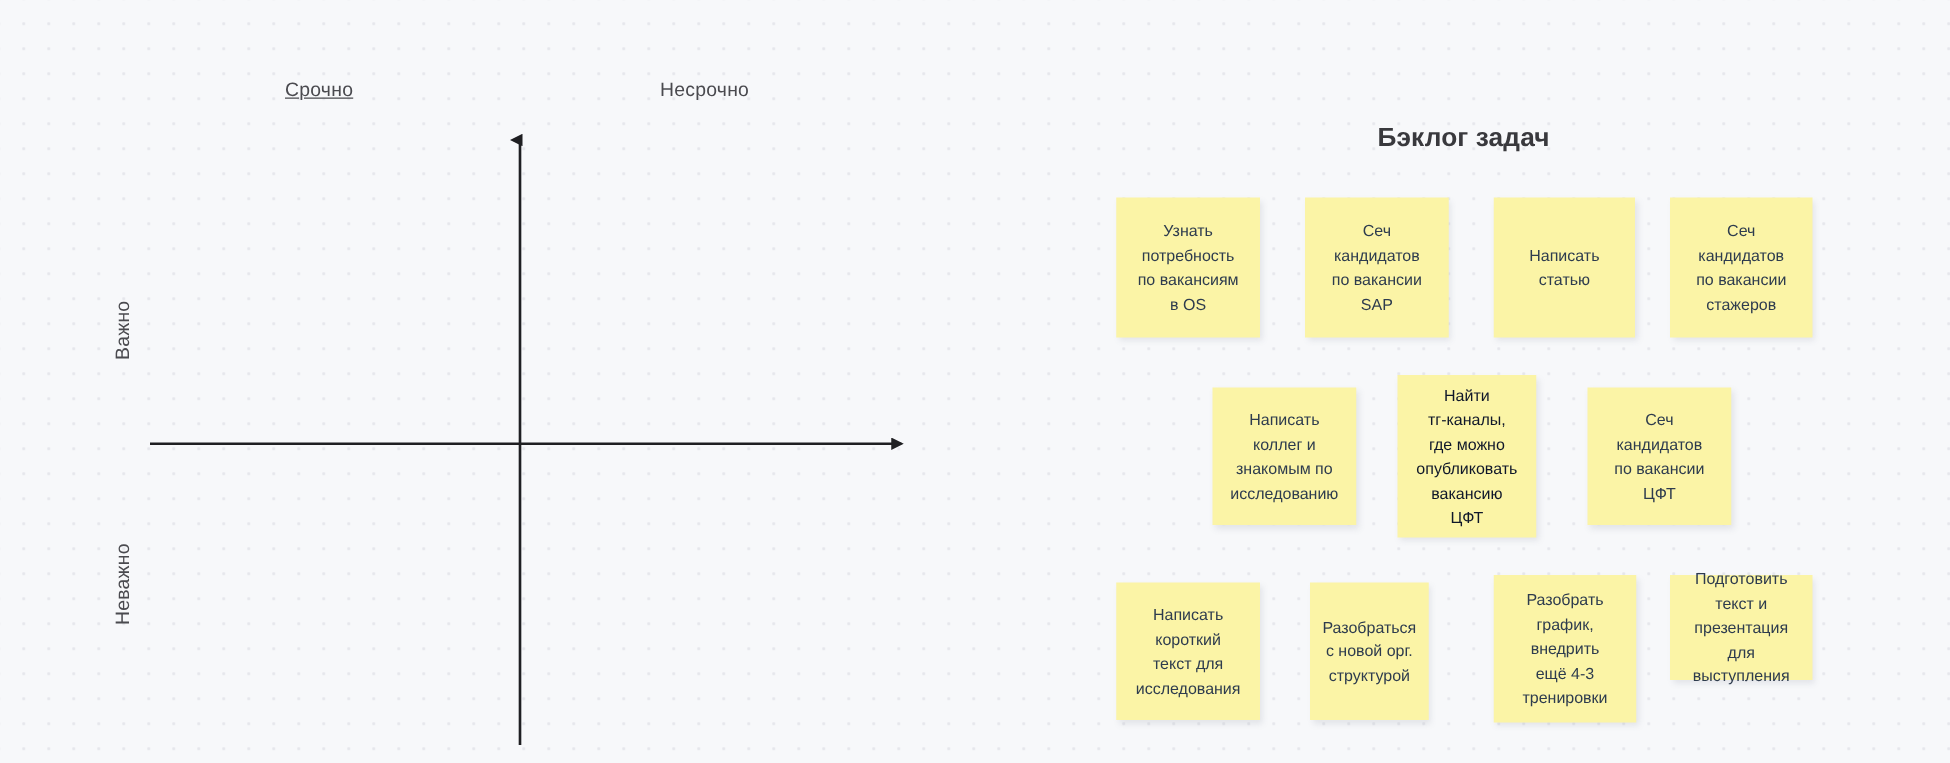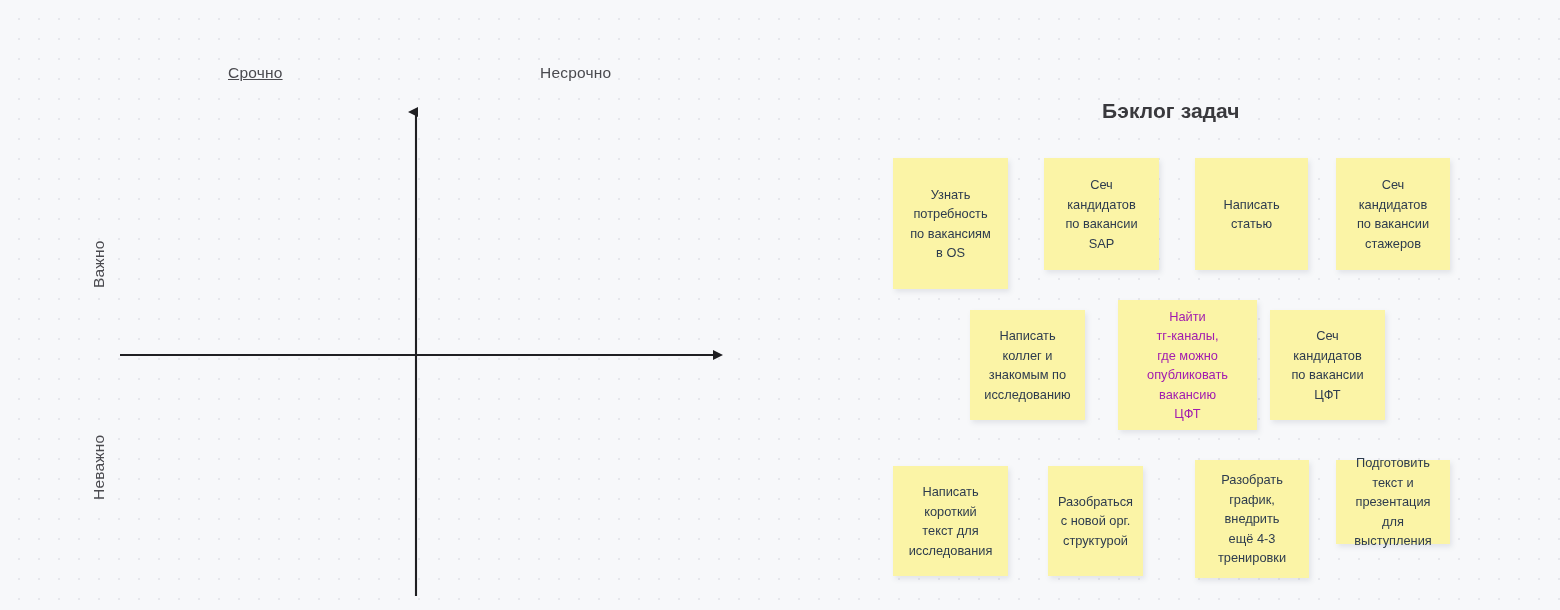--- a/index.html
+++ b/index.html
@@ -36,21 +36,21 @@
 
   
   .axis-label {
     position: absolute;
     color: #4a4a4f;
     font-size: 15.5px;
     letter-spacing: 0.2px;
     white-space: nowrap;
   }
   #label-urgent   { left: 228px; top: 64px; text-decoration: underline; }
-  #label-noturgent{ left: 528px; top: 64px; margin-left: 12px; }
+  #label-noturgent{ left: 528px; top: 64px; }
 
   .axis-label-vert {
     position: absolute;
     color: #4a4a4f;
     font-size: 15.5px;
     letter-spacing: 0.2px;
     white-space: nowrap;
     transform-origin: 0 0;
     transform: rotate(-90deg);
   }
@@ -107,39 +107,39 @@
 
   <div class="axis-label" id="label-noturgent">Несрочно</div>
 
   <div class="axis-label-vert" id="label-important">Важно</div>
 
   <div class="axis-label-vert" id="label-notimportant">Неважно</div>
 
   <div id="backlog-title">Бэклог задач</div>
 
   <div id="notes-container">
-      <div class="note" style="left: 893px; top: 158px; width: 115px; height: 131px; background: rgb(251, 244, 166); color: rgb(46, 60, 78);">Узнать
+      <div class="note" style="left: 893px; top: 158px; width: 115px; height: 112px; background: rgb(251, 244, 166); color: rgb(46, 60, 78);">Узнать
 потребность
 по вакансиям
 в OS</div>
       <div class="note" style="left: 1044px; top: 158px; width: 115px; height: 112px; background: rgb(251, 244, 166); color: rgb(46, 60, 78);">Сеч
 кандидатов
 по вакансии
 SAP</div>
       <div class="note" style="left: 1195px; top: 158px; width: 113px; height: 112px; background: rgb(251, 244, 166); color: rgb(46, 60, 78);">Написать
 статью</div>
       <div class="note" style="left: 1336px; top: 158px; width: 114px; height: 112px; background: rgb(251, 244, 166); color: rgb(46, 60, 78);">Сеч
 кандидатов
 по вакансии
 стажеров</div>
       <div class="note" style="left: 970px; top: 310px; width: 115px; height: 110px; background: rgb(251, 244, 166); color: rgb(46, 60, 78);">Написать
 коллег и
 знакомым по
 исследованию</div>
-      <div class="note" style="left: 1118px; top: 300px; width: 139px; height: 130px; background: rgb(251, 244, 166); color: #a21caf;">Найти
+      <div class="note" style="left: 1118px; top: 300px; width: 111px; height: 130px; background: rgb(251, 244, 166); color: #0f172a;">Найти
 тг-каналы,
 где можно
 опубликовать
 вакансию
 ЦФТ</div>
       <div class="note" style="left: 1270px; top: 310px; width: 115px; height: 110px; background: rgb(251, 244, 166); color: rgb(46, 60, 78);">Сеч
 кандидатов
 по вакансии
 ЦФТ</div>
       <div class="note" style="left: 893px; top: 466px; width: 115px; height: 110px; background: rgb(251, 244, 166); color: rgb(46, 60, 78);">Написать

